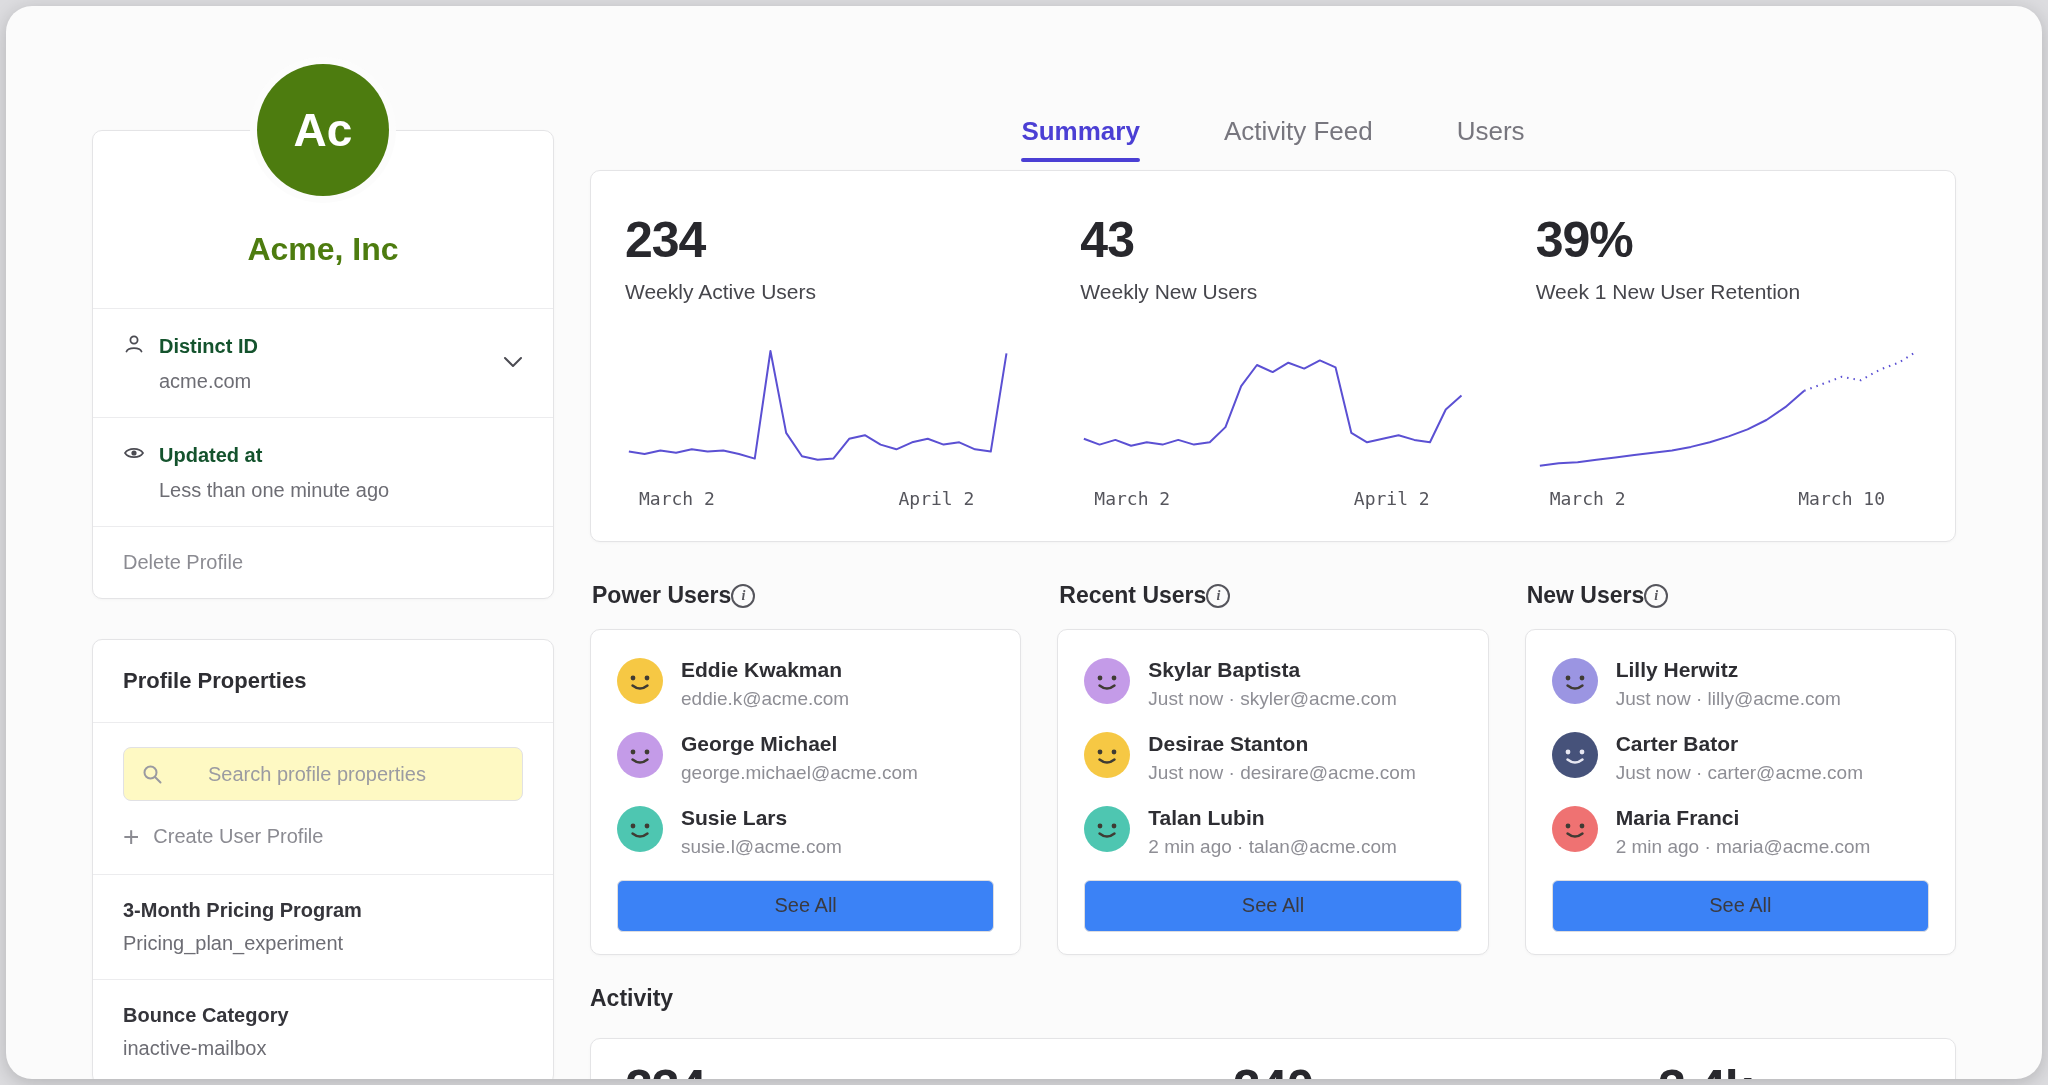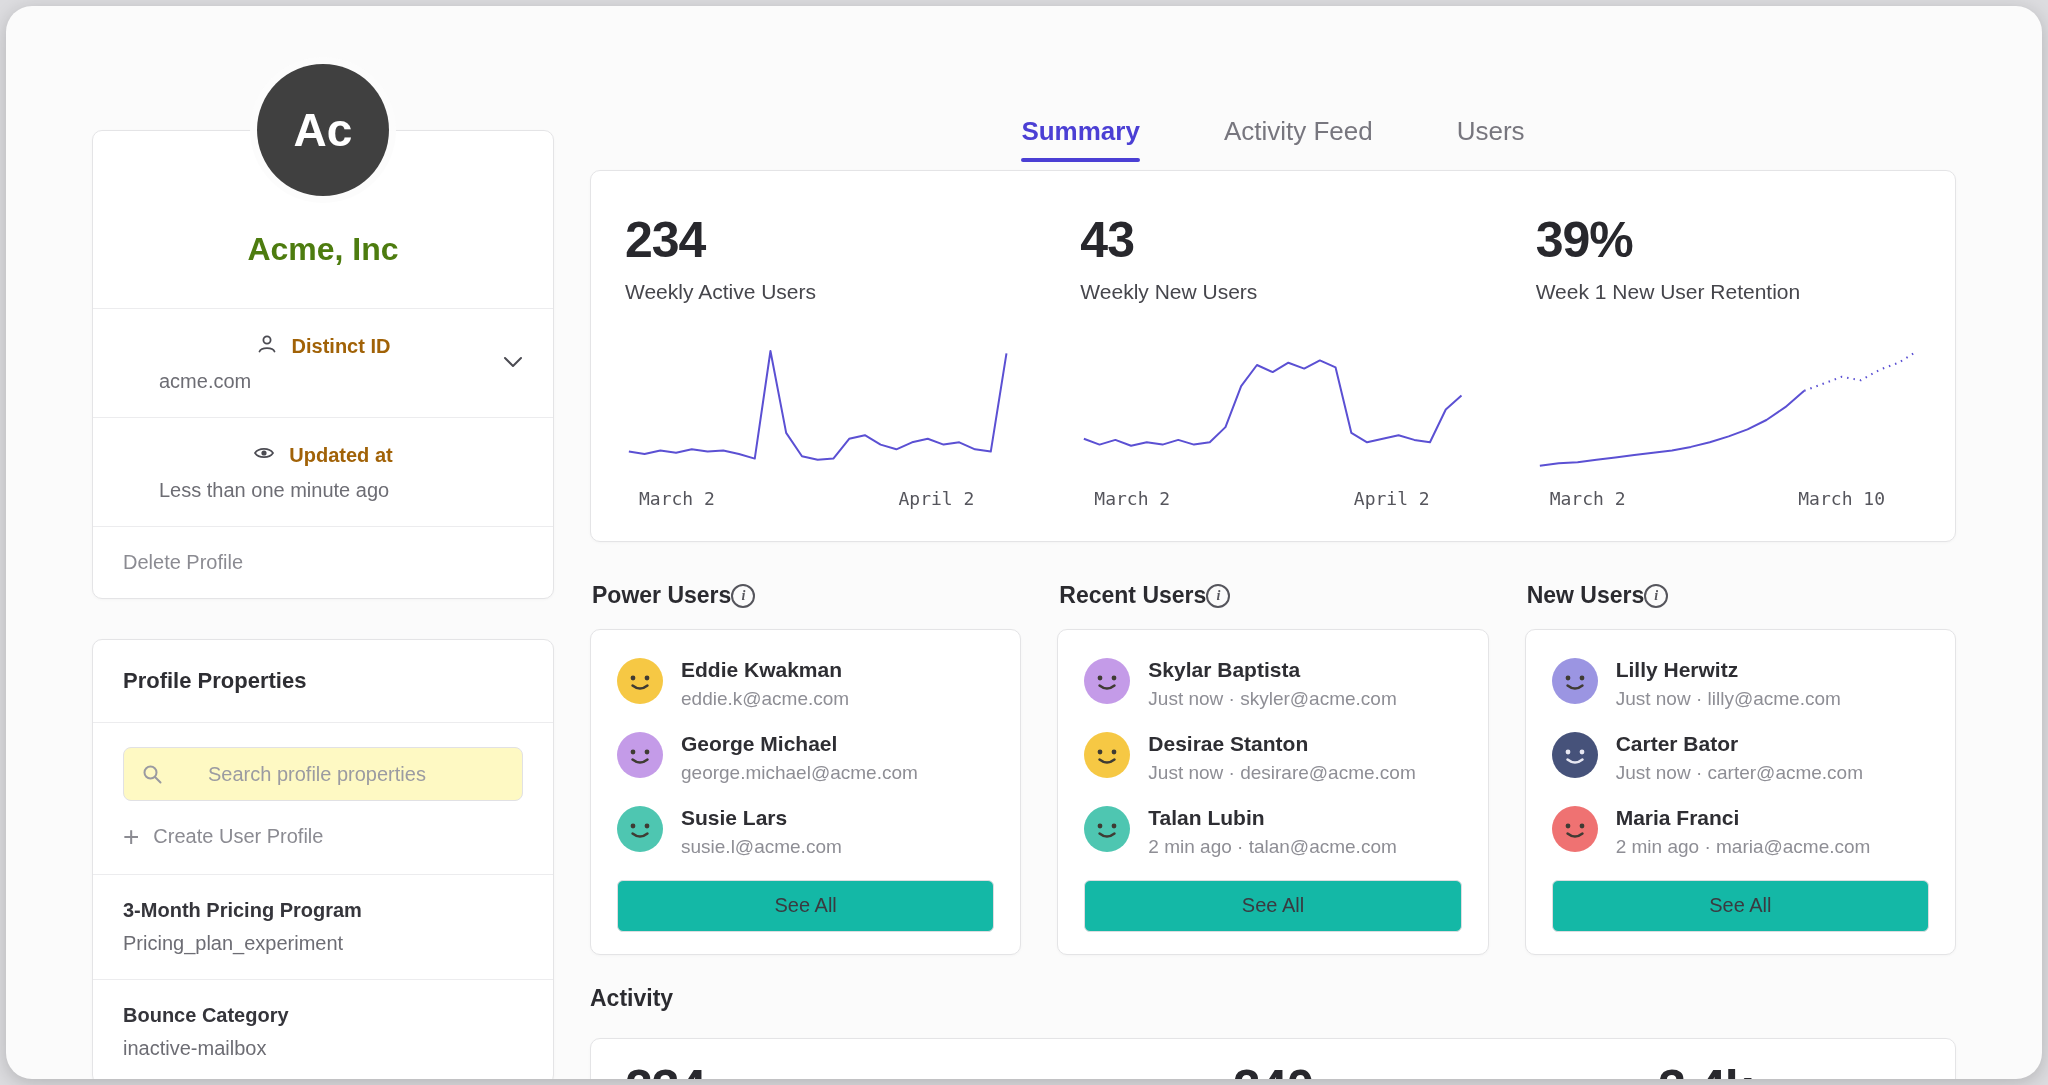--- a/index.html
+++ b/index.html
@@ -14,33 +14,33 @@
     position:absolute; inset:6px; background:#fbfbfb;
     border-radius:26px; overflow:hidden;
     box-shadow:0 4px 18px rgba(0,0,0,.18);
   }
   .layout { display:flex; padding:0 86px; gap:36px; height:100%; }
 
   
   .sidebar { flex:0 0 462px; width:462px; padding-top:58px; }
   .avatar {
     width:132px; height:132px; border-radius:50%;
-    background:#404040; color:#fff; font-size:46px; font-weight:700;
+    background:#4d7c0f; color:#fff; font-size:46px; font-weight:700;
     display:flex; align-items:center; justify-content:center;
     margin:0 auto; position:relative; z-index:2;
     box-shadow:0 0 0 7px rgba(252,252,252,.95);
   }
   .card {
     background:#fff; border:1px solid #e4e4e6; border-radius:10px;
     box-shadow:0 1px 3px rgba(0,0,0,.03);
   }
   .identity-card { margin-top:-66px; position:relative; z-index:1; }
   .profile-name { text-align:center; font-size:32px; font-weight:600; color:#4d7c0f; padding:100px 0 40px; }
   .id-row { border-top:1px solid #ececee; padding:24px 30px; position:relative; }
-  .id-row-head { display:flex; align-items:center; gap:14px; font-size:20px; font-weight:600; color:#a16207;justify-content:center; }
+  .id-row-head { display:flex; align-items:center; gap:14px; font-size:20px; font-weight:600; color:#14532d; }
   .id-row-value { font-size:20px; color:#6d6d74; margin:10px 0 0 36px; }
   .chevron { position:absolute; right:30px; top:50%; transform:translateY(-50%); cursor:pointer; }
   .delete-row { border-top:1px solid #ececee; padding:24px 30px; font-size:20px; color:#8b8b92; cursor:pointer; }
 
   .props-card { margin-top:40px; overflow:hidden; }
   .props-title { font-size:22px; font-weight:600; color:#2e2e33; padding:28px 30px; border-bottom:1px solid #ececee; }
   .search-wrap { padding:24px 30px 8px; position:relative; }
   .search-input {
     width:100%; height:54px; background:#fef9c3; border:1px solid #e1e1e4;
     border-radius:8px; font-size:20px; color:#333; padding:0 16px 0 84px;
@@ -83,21 +83,21 @@
     color:#55555c; font-size:14px; font-weight:700;
     display:flex; align-items:center; justify-content:center;
     font-family:"Liberation Serif",serif; font-style:italic; cursor:pointer;
   }
   .user-card { padding:28px 26px 22px; }
   .user-row { display:flex; align-items:flex-start; gap:18px; margin-bottom:22px; cursor:pointer; }
   .u-avatar { width:46px; height:46px; flex:none; }
   .u-name { font-size:21px; font-weight:600; color:#2e2e33; line-height:1.15; }
   .u-sub { font-size:19px; color:#8e8e95; margin-top:6px; line-height:1.15; }
   .see-all {
-    display:block; width:100%; height:52px; background:#14b8a6;
+    display:block; width:100%; height:52px; background:#3b82f6;
     border:1px solid #dddde0; border-radius:6px; font-size:20px; color:#3a3a40;
     font-family:inherit; cursor:pointer; margin-top:16px;
   }
 
   .activity-head { font-size:23px; font-weight:700; color:#2b2b30; margin-top:30px; }
   .activity-card { margin-top:26px; display:flex; padding:20px 34px 60px; }
   .activity-metric { flex:1; font-size:50px; font-weight:700; color:#28282d; letter-spacing:-1px; }
   .activity-metric.center { text-align:center; }
 </style>
 </head>

